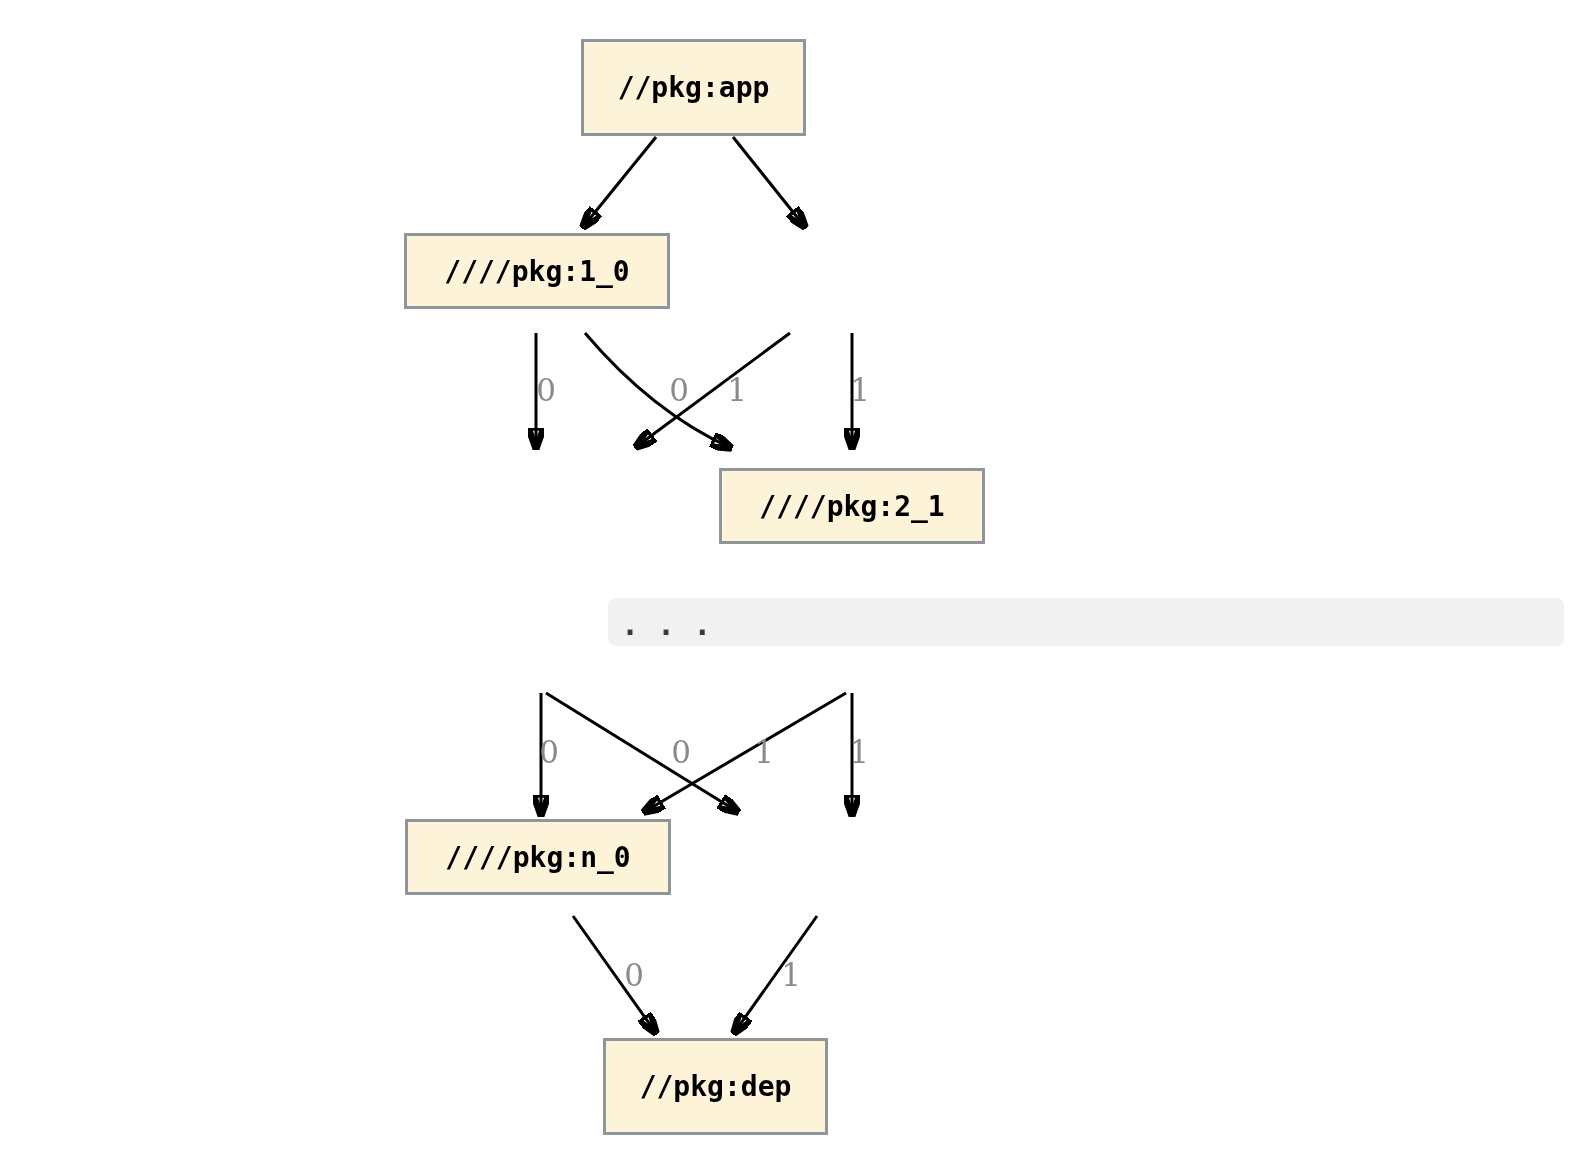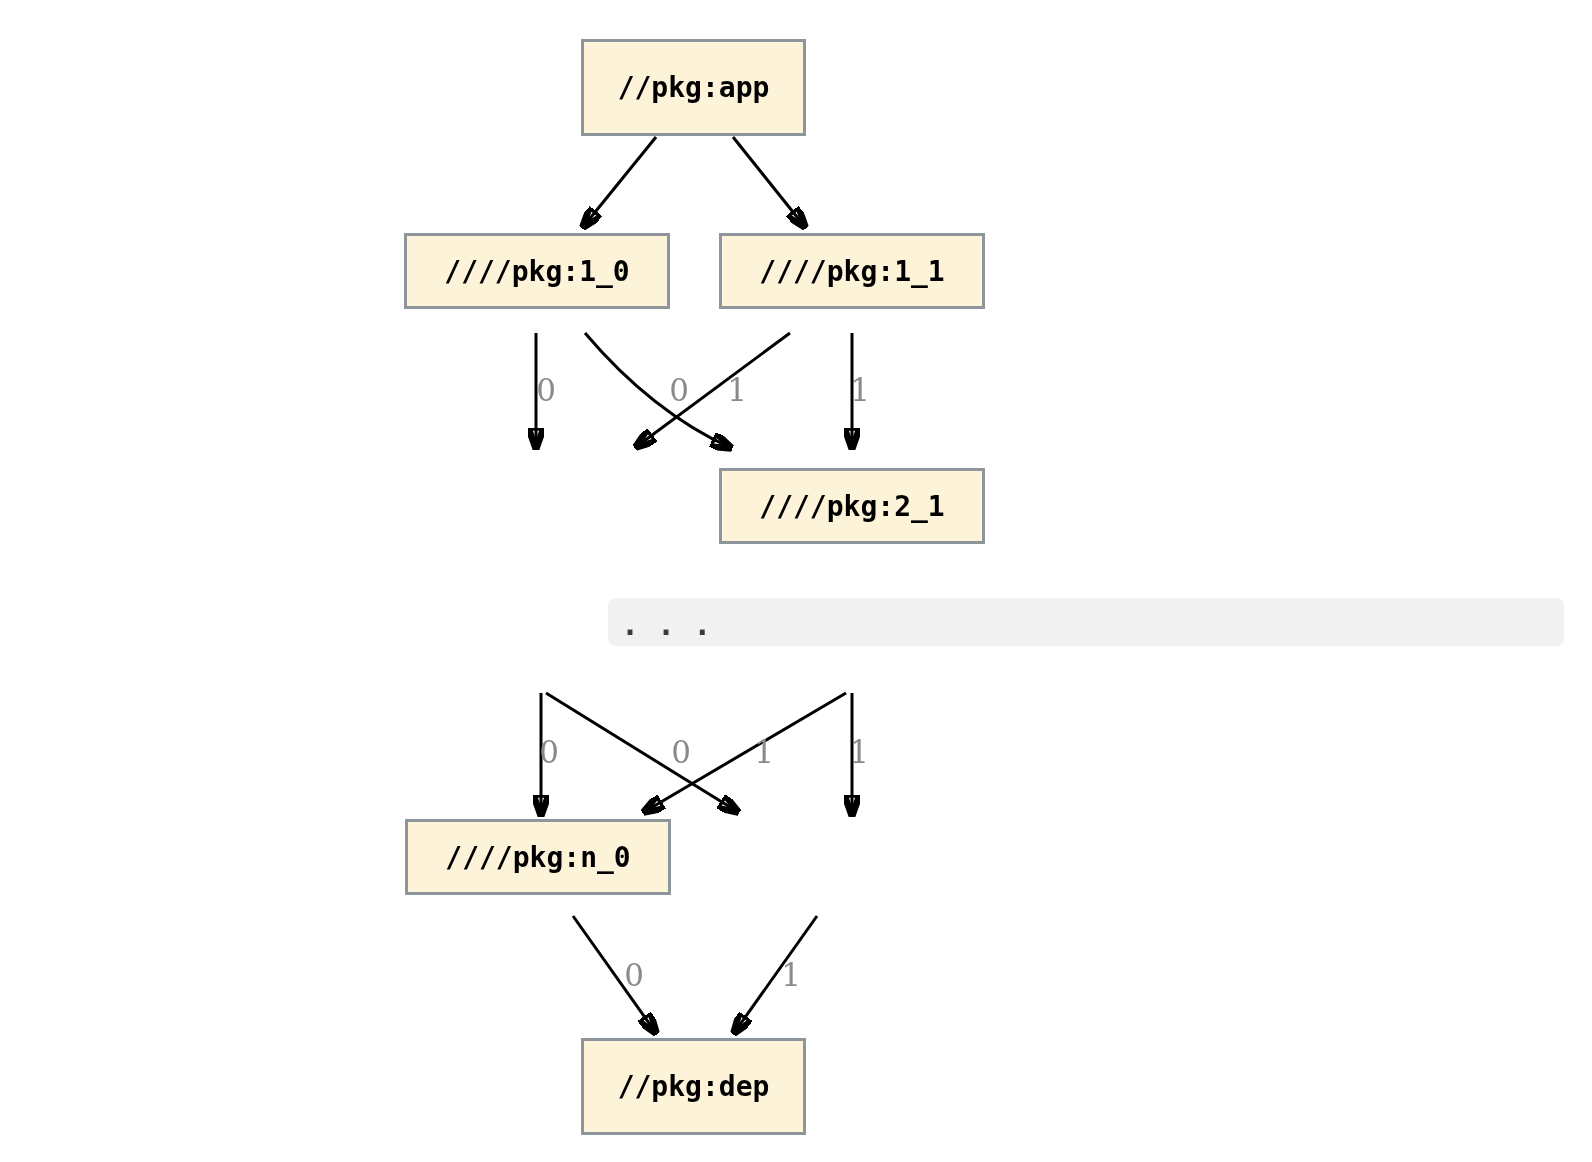--- a/index.html
+++ b/index.html
@@ -100,35 +100,32 @@
   </svg>
 
   <div class="node small" style="left:581px; top:39px;">
     <span>//pkg:app</span>
   </div>
 
   <div class="node wide" style="left:404px; top:233px;">
     <span>////pkg:1_0</span>
   </div>
 
-  <div class="node wide" style="left:719px; top:233px;">
-    <span>////pkg:1_1</span>
-  </div>
 
 
   <div class="node wide" style="left:719px; top:452px;margin-top:16px;">
     <span>////pkg:2_1</span>
   </div>
 
   <div class="node wide" style="left:405px; top:819px;">
     <span>////pkg:n_0</span>
   </div>
 
 
-  <div class="node small" style="left:581px; top:1038px;">
+  <div class="node small" style="left:603px; top:1038px;">
     <span>//pkg:dep</span>
   </div>
 
   <span class="elabel" style="left:546px; top:390px;">0</span>
   <span class="elabel" style="left:679px; top:390px;">0</span>
   <span class="elabel" style="left:737px; top:390px;">1</span>
   <span class="elabel" style="left:860px; top:390px;">1</span>
 
   <div class="ellipsis-bar">
     <span>. . .</span>

